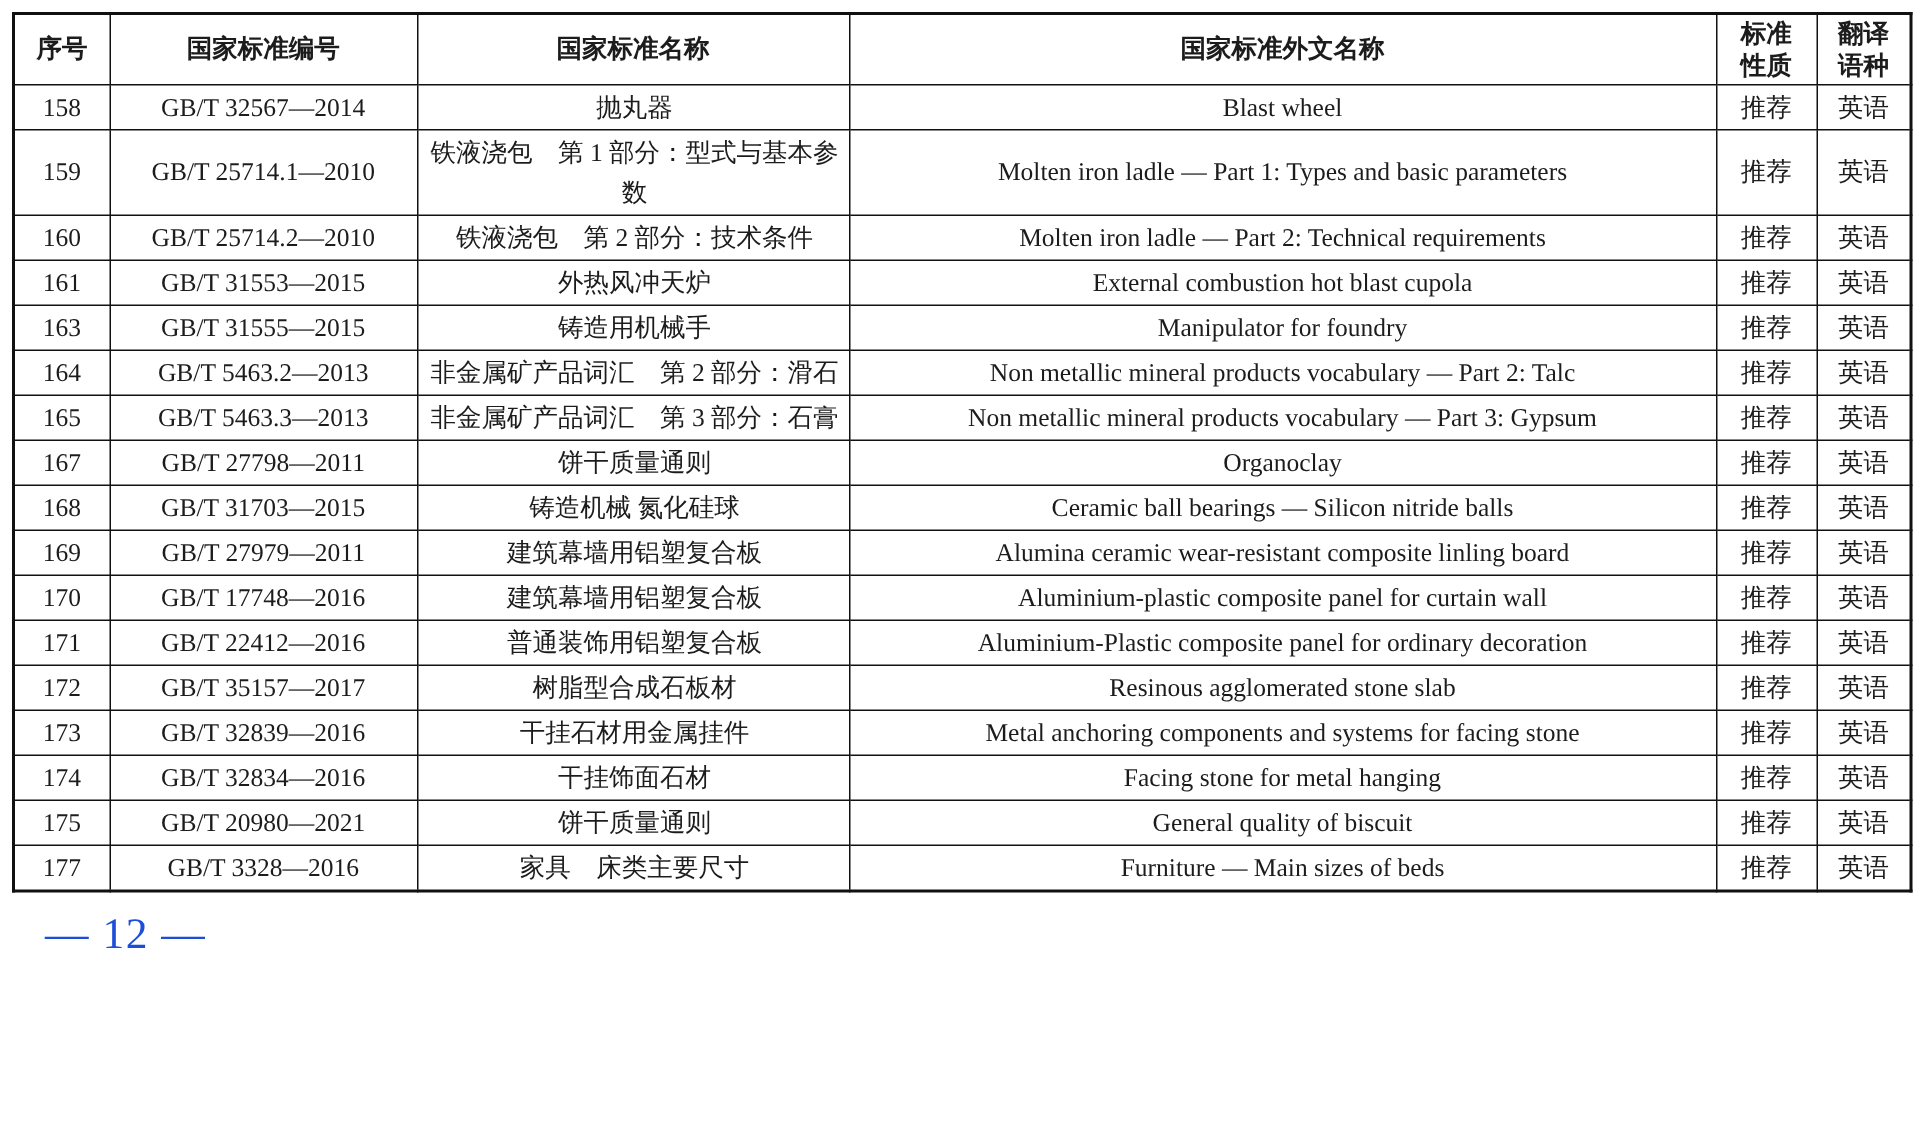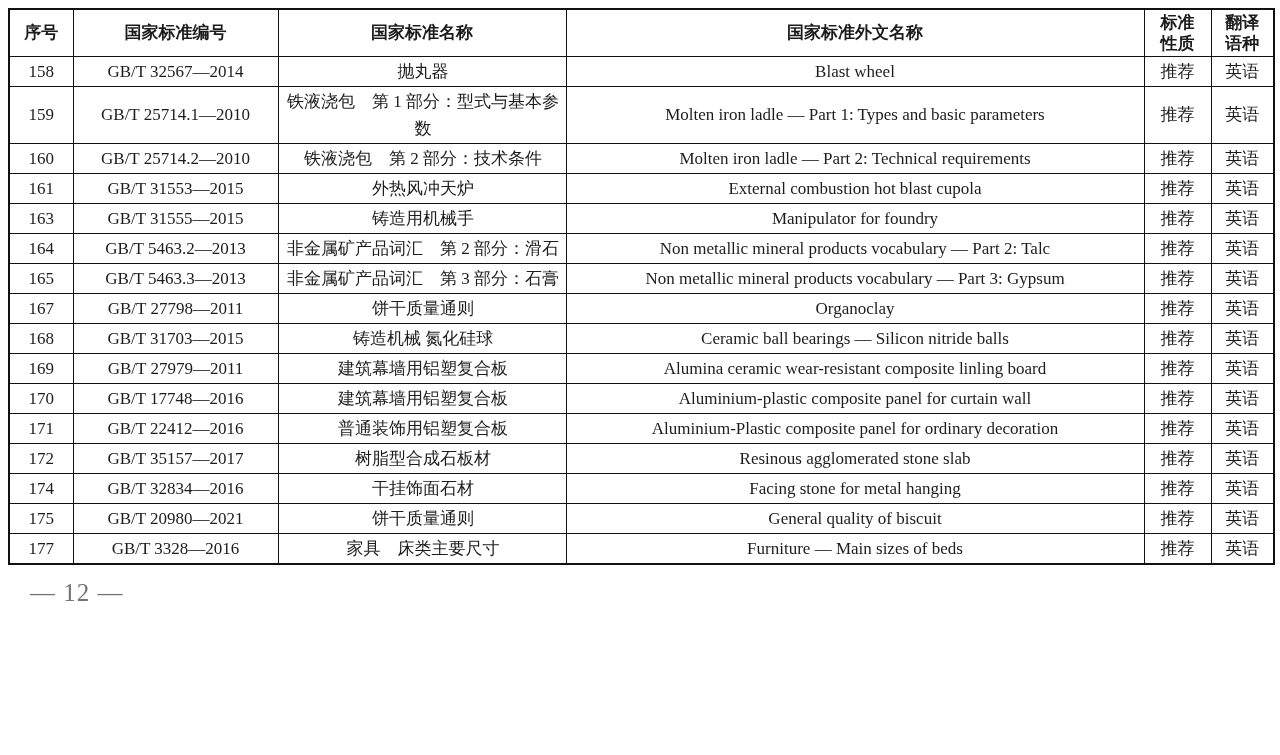--- a/index.html
+++ b/index.html
@@ -51,24 +51,24 @@
   td.col-name-zh {
     text-align: center;
     padding-left: 8px;
     padding-right: 6px;
   }
   td.col-index, td.col-code, td.col-name-en {
     font-family: "Liberation Serif", "DejaVu Serif", serif;
   }
   .page-footer {
     margin: 13px 0 0 22px;
-    font-size: 25px;
+    font-size: 29px;
     line-height: 30px;
     letter-spacing: 1px;
-    color: #737373;
+    color: #1d4ed8;
   }
 </style>
 </head>
 <body>
 
 <div class="page">
   <table class="standards">
     <colgroup>
       <col style="width:64px">
       <col style="width:205px">
@@ -192,20 +192,28 @@
         </tr>
         <tr>
           <td class="col-index">172</td>
           <td class="col-code">GB/T 35157—2017</td>
           <td class="col-name-zh">树脂型合成石板材</td>
           <td class="col-name-en">Resinous agglomerated stone slab</td>
           <td class="col-nature">推荐</td>
           <td class="col-lang">英语</td>
         </tr>
         <tr>
+          <td class="col-index">173</td>
+          <td class="col-code">GB/T 32839—2016</td>
+          <td class="col-name-zh">干挂石材用金属挂件</td>
+          <td class="col-name-en">Metal anchoring components and systems for facing stone</td>
+          <td class="col-nature">推荐</td>
+          <td class="col-lang">英语</td>
+        </tr>
+        <tr>
           <td class="col-index">174</td>
           <td class="col-code">GB/T 32834—2016</td>
           <td class="col-name-zh">干挂饰面石材</td>
           <td class="col-name-en">Facing stone for metal hanging</td>
           <td class="col-nature">推荐</td>
           <td class="col-lang">英语</td>
         </tr>
         <tr>
           <td class="col-index">175</td>
           <td class="col-code">GB/T 20980—2021</td>

